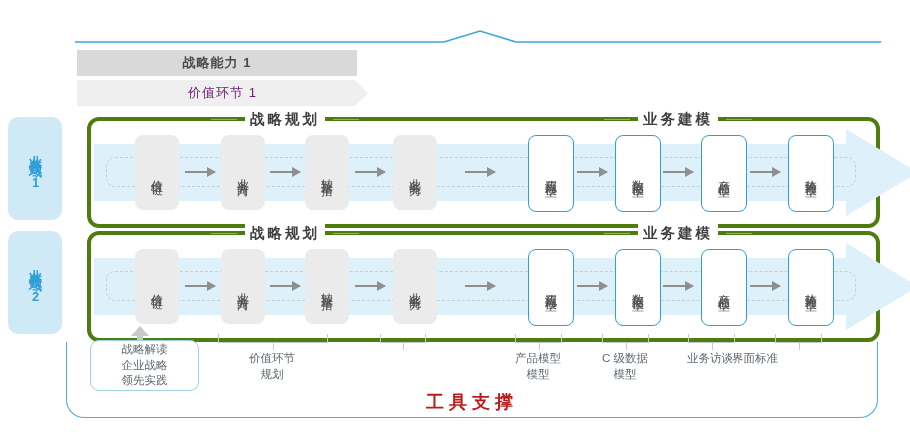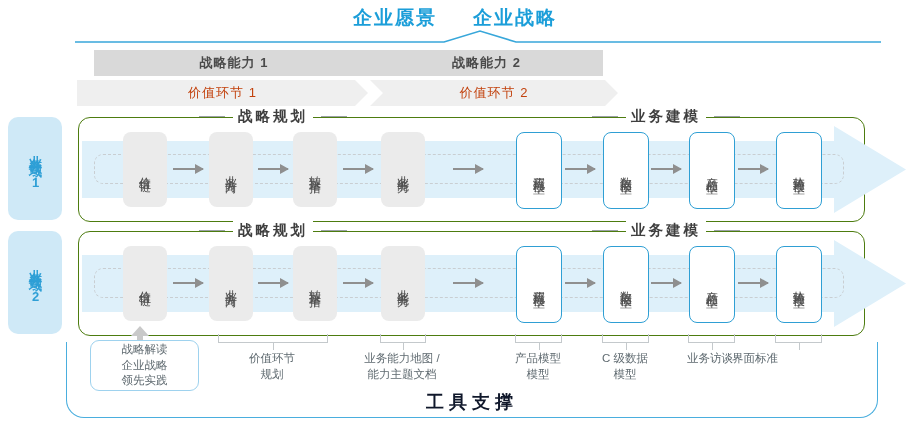--- a/index.html
+++ b/index.html
@@ -11,80 +11,74 @@
   .title-row{position:absolute;top:5px;left:0;width:100%;display:flex;justify-content:center;gap:36px;}
   .title-row span{font-size:19px;font-weight:bold;color:#1b9ed9;letter-spacing:2px;}
   .peak-line{position:absolute;left:70px;top:27px;}
   
   .cap-bar{position:absolute;top:50px;height:26px;background:#d9d9d9;
     display:flex;align-items:center;justify-content:center;
     font-size:13px;font-weight:600;color:#4a4a4a;letter-spacing:1px;}
   
   .chev{position:absolute;top:80px;height:26px;background:#efefef;
     display:flex;align-items:center;justify-content:center;
-    font-size:13px;color:#c2410c;letter-spacing:1px;
+    font-size:13px;color:#701a75;letter-spacing:1px;
     clip-path:polygon(0 0,calc(100% - 13px) 0,100% 50%,calc(100% - 13px) 100%,0 100%,13px 50%);}
   .chev.first{clip-path:polygon(0 0,calc(100% - 13px) 0,100% 50%,calc(100% - 13px) 100%,0 100%);}
   
   .domain{position:absolute;left:8px;width:54px;height:103px;background:#cfe9f7;border-radius:10px;
     display:flex;align-items:center;justify-content:center;}
   .domain span{writing-mode:vertical-rl;text-orientation:upright;font-size:13px;font-weight:bold;
     color:#2e9fd6;letter-spacing:3px;}
   
-  .row{position:absolute;left:78px;width:785px;height:103px;border:1px solid #4d7c0f;border-radius:12px;background:#fff;}
+  .row{position:absolute;left:87px;width:785px;height:103px;border:4px solid #4d7c0f;border-radius:12px;background:#fff;}
   .band{position:absolute;left:3px;top:23px;width:752px;height:57px;background:#def0fa;z-index:1;}
   .band-head{position:absolute;left:755px;top:8px;width:72px;height:87px;background:#def0fa;
     clip-path:polygon(0 0,100% 50%,0 100%);z-index:1;}
   .dashed{position:absolute;left:15px;top:36px;width:748px;height:28px;border:1.5px dashed #c9ced2;border-radius:9px;z-index:2;}
   .hdr{position:absolute;top:-11px;display:flex;align-items:center;gap:8px;transform:translateX(-50%);z-index:6;}
   .hdr .tick{width:26px;height:1px;background:#9aa0a4;}
   .hdr .hdr-text{font-size:14.5px;font-weight:bold;color:#3f3f3f;letter-spacing:3px;background:#fff;padding:0 5px;white-space:nowrap;}
   .fbox{position:absolute;top:14px;width:44px;height:75px;border-radius:8px;z-index:3;
     display:flex;align-items:center;justify-content:center;}
   .fbox span{writing-mode:vertical-rl;text-orientation:upright;font-size:12px;color:#4f4f4f;letter-spacing:2px;line-height:1;}
   .fbox.gray{background:#ebebeb;}
   .fbox.blue{background:#fff;border:1.5px solid #2f9fd4;}
   .farrow{position:absolute;top:50px;width:30px;height:2px;background:#8f8f8f;z-index:4;}
   .farrow::after{content:"";position:absolute;right:-1px;top:-4px;width:0;height:0;
     border-left:9px solid #8f8f8f;border-top:5px solid transparent;border-bottom:5px solid transparent;}
   
   .tool{position:absolute;left:66px;top:342px;width:810px;height:75px;
     border:1.5px solid #4aaede;border-top:none;border-radius:0 0 18px 18px;}
   .tool .tool-label{position:absolute;bottom:3px;left:0;width:100%;text-align:center;
-    font-size:18px;font-weight:bold;color:#0f172a;letter-spacing:5px;}
+    font-size:18px;font-weight:bold;color:#b91c1c;letter-spacing:5px;}
   
   .up-arrow-head{position:absolute;left:131px;top:326px;width:0;height:0;
     border-left:9px solid transparent;border-right:9px solid transparent;border-bottom:10px solid #c9c9c9;}
   .up-arrow-stem{position:absolute;left:137px;top:335px;width:6px;height:7px;background:#c9c9c9;}
   .intbox{position:absolute;left:90px;top:340px;width:107px;height:49px;background:#fff;
     border:1px solid #9ed2ee;border-radius:9px;display:flex;align-items:center;justify-content:center;
     font-size:11.5px;color:#5f6a70;text-align:center;line-height:1.35;white-space:pre-line;z-index:5;}
   .brk{position:absolute;top:334px;height:8px;border:1px solid #c4c9cc;border-top:none;}
   .brk::after{content:"";position:absolute;left:50%;top:100%;width:1px;height:8px;background:#c4c9cc;}
   .note{position:absolute;top:351px;transform:translateX(-50%);text-align:center;
     font-size:11.5px;color:#5f6a70;line-height:1.35;white-space:pre-line;}
 </style>
 </head>
 <body>
 
 <div class="stage">
 
-  <div class="title-row">
-    <span>企业愿景</span>
-    <span>企业战略</span>
-  </div>
   <svg class="peak-line" width="816" height="18" viewBox="0 0 816 18">
     <polyline points="5,15 374,15 410,4 446,15 811,15" fill="none" stroke="#38a7da" stroke-width="1.6"></polyline>
   </svg>
 
-  <div class="cap-bar" style="left:94px;width:280px">战略能力 1</div>
-  <div class="cap-bar" style="left:370px;width:233px">战略能力 2</div>
+  <div class="cap-bar" style="left:77px;width:280px">战略能力 1</div>
 
   <div class="chev first" style="left:77px;width:291px">价值环节 1</div>
-  <div class="chev" style="left:370px;width:248px">价值环节 2</div>
 
   <div class="domain" style="top:117px">
     <span>业务领域 1</span>
   </div>
   <div class="domain" style="top:231px">
     <span>业务领域 2</span>
   </div>
 
   <div class="tool">
     <div class="tool-label">工具支撑</div>
@@ -192,22 +186,20 @@
 
   <div class="brk" style="left:218px;width:108px"></div>
   <div class="brk" style="left:380px;width:44px"></div>
   <div class="brk" style="left:515px;width:45px"></div>
   <div class="brk" style="left:602px;width:45px"></div>
   <div class="brk" style="left:688px;width:45px"></div>
   <div class="brk" style="left:775px;width:45px"></div>
 
   <div class="note" style="left:272px">价值环节
 规划</div>
-  <div class="note" style="left:402px">业务能力地图 /
-能力主题文档</div>
   <div class="note" style="left:538px">产品模型
 模型</div>
   <div class="note" style="left:625px">C 级数据
 模型</div>
   <div class="note" style="left:710px">业务访谈</div>
   <div class="note" style="left:755px">界面标准</div>
 
 </div>
 
 </body></html>

